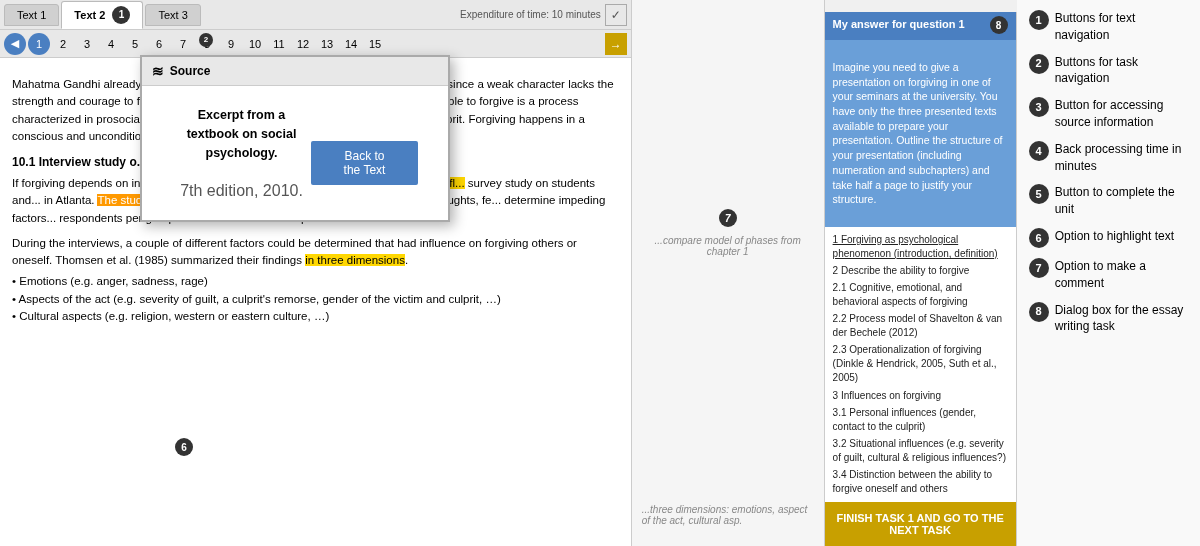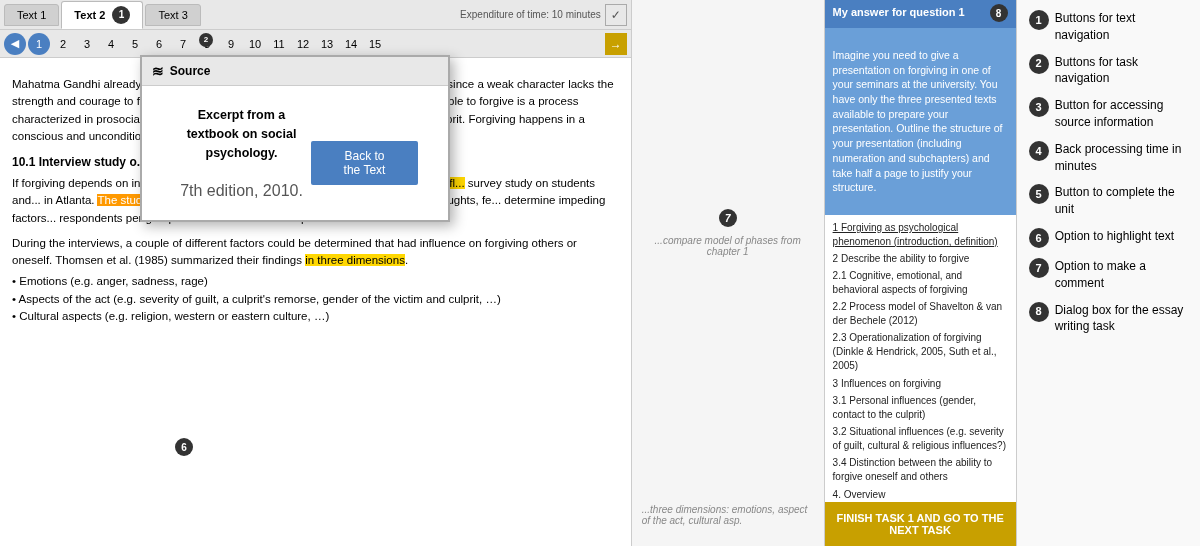--- a/index.html
+++ b/index.html
@@ -102,20 +102,21 @@
     }
 
     
     .right-reading-panel {
       width: 200px;
       background: #fff;
       border-right: 1px solid #ccc;
       display: flex;
       flex-direction: column;
       font-size: 10.5px;
+      margin-top: 12px;
     }
     .right-reading-panel .answer-box {
       background: #4a7fc1;
       color: white;
       padding: 6px 8px;
       font-size: 11px;
       font-weight: bold;
     }
     .right-reading-panel .question-text {
       background: #6a9fd8;

